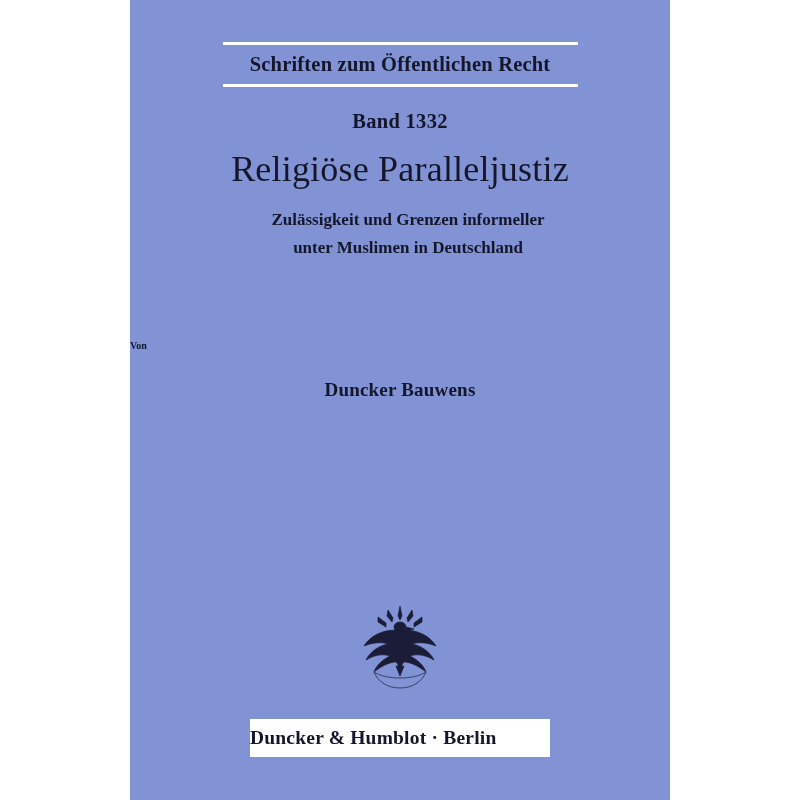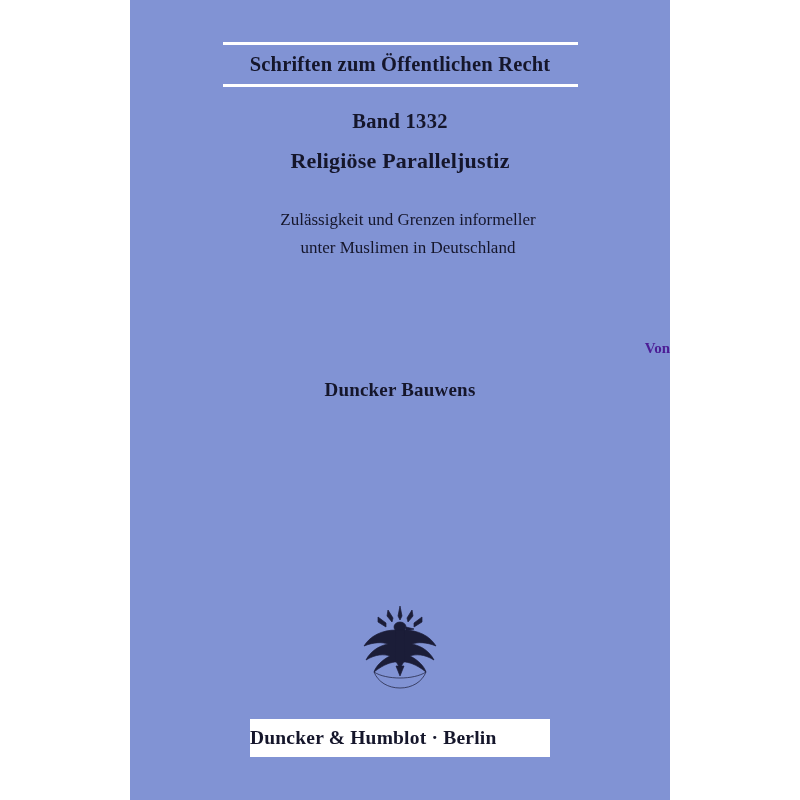--- a/index.html
+++ b/index.html
@@ -65,45 +65,45 @@
     color: #15162b;
     letter-spacing: 0.3px;
   }
   
   .main-title {
     position: absolute;
     left: 0;
     right: 0;
     top: 148px;
     text-align: center;
-    font-size: 22px;
-    font-weight: bold;
+    font-size: 36px;
+    font-weight: normal;
     color: #15162b;
     letter-spacing: 0.2px;
   }
   .subtitle {
     position: absolute;
     left: 16px;
     right: 0;
     top: 206px;
     text-align: center;
     font-size: 17px;
-    font-weight: normal;
+    font-weight: bold;
     color: #15162b;
     line-height: 1.62;
   }
   .byline-word {
     position: absolute;
     left: 0;
     right: 0;
     top: 340px;
-    text-align: right;
-    font-size: 15px;
+    text-align: left;
+    font-size: 10px;
     font-weight: bold;
-    color: #4c1d95;
+    color: #0f172a;
   }
   .author {
     position: absolute;
     left: 0;
     right: 0;
     top: 379px;
     text-align: center;
     font-size: 19px;
     font-weight: bold;
     color: #15162b;

